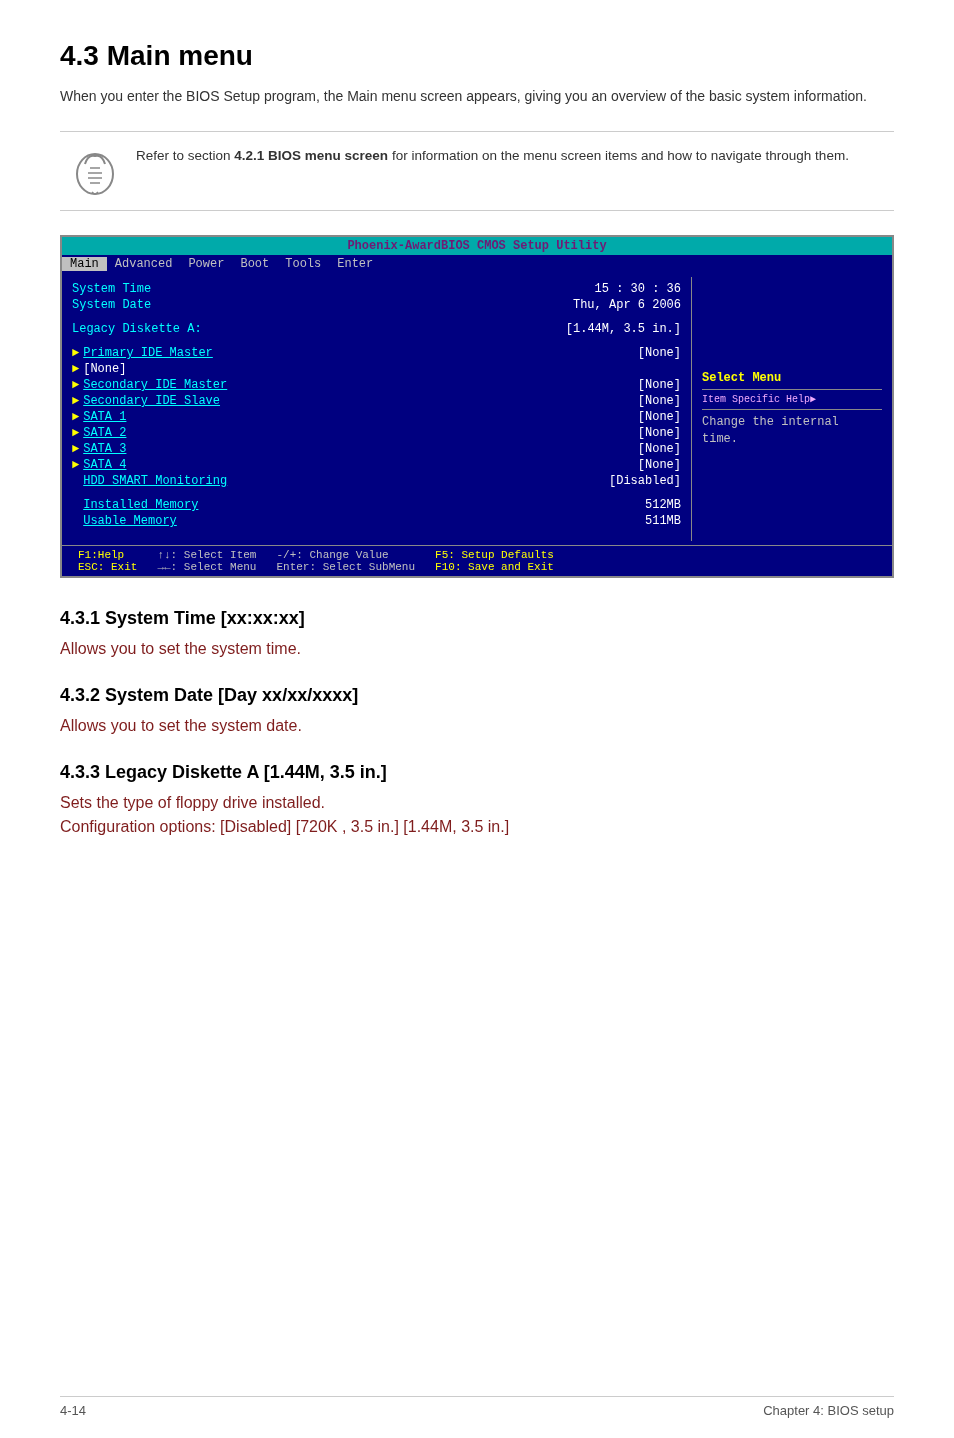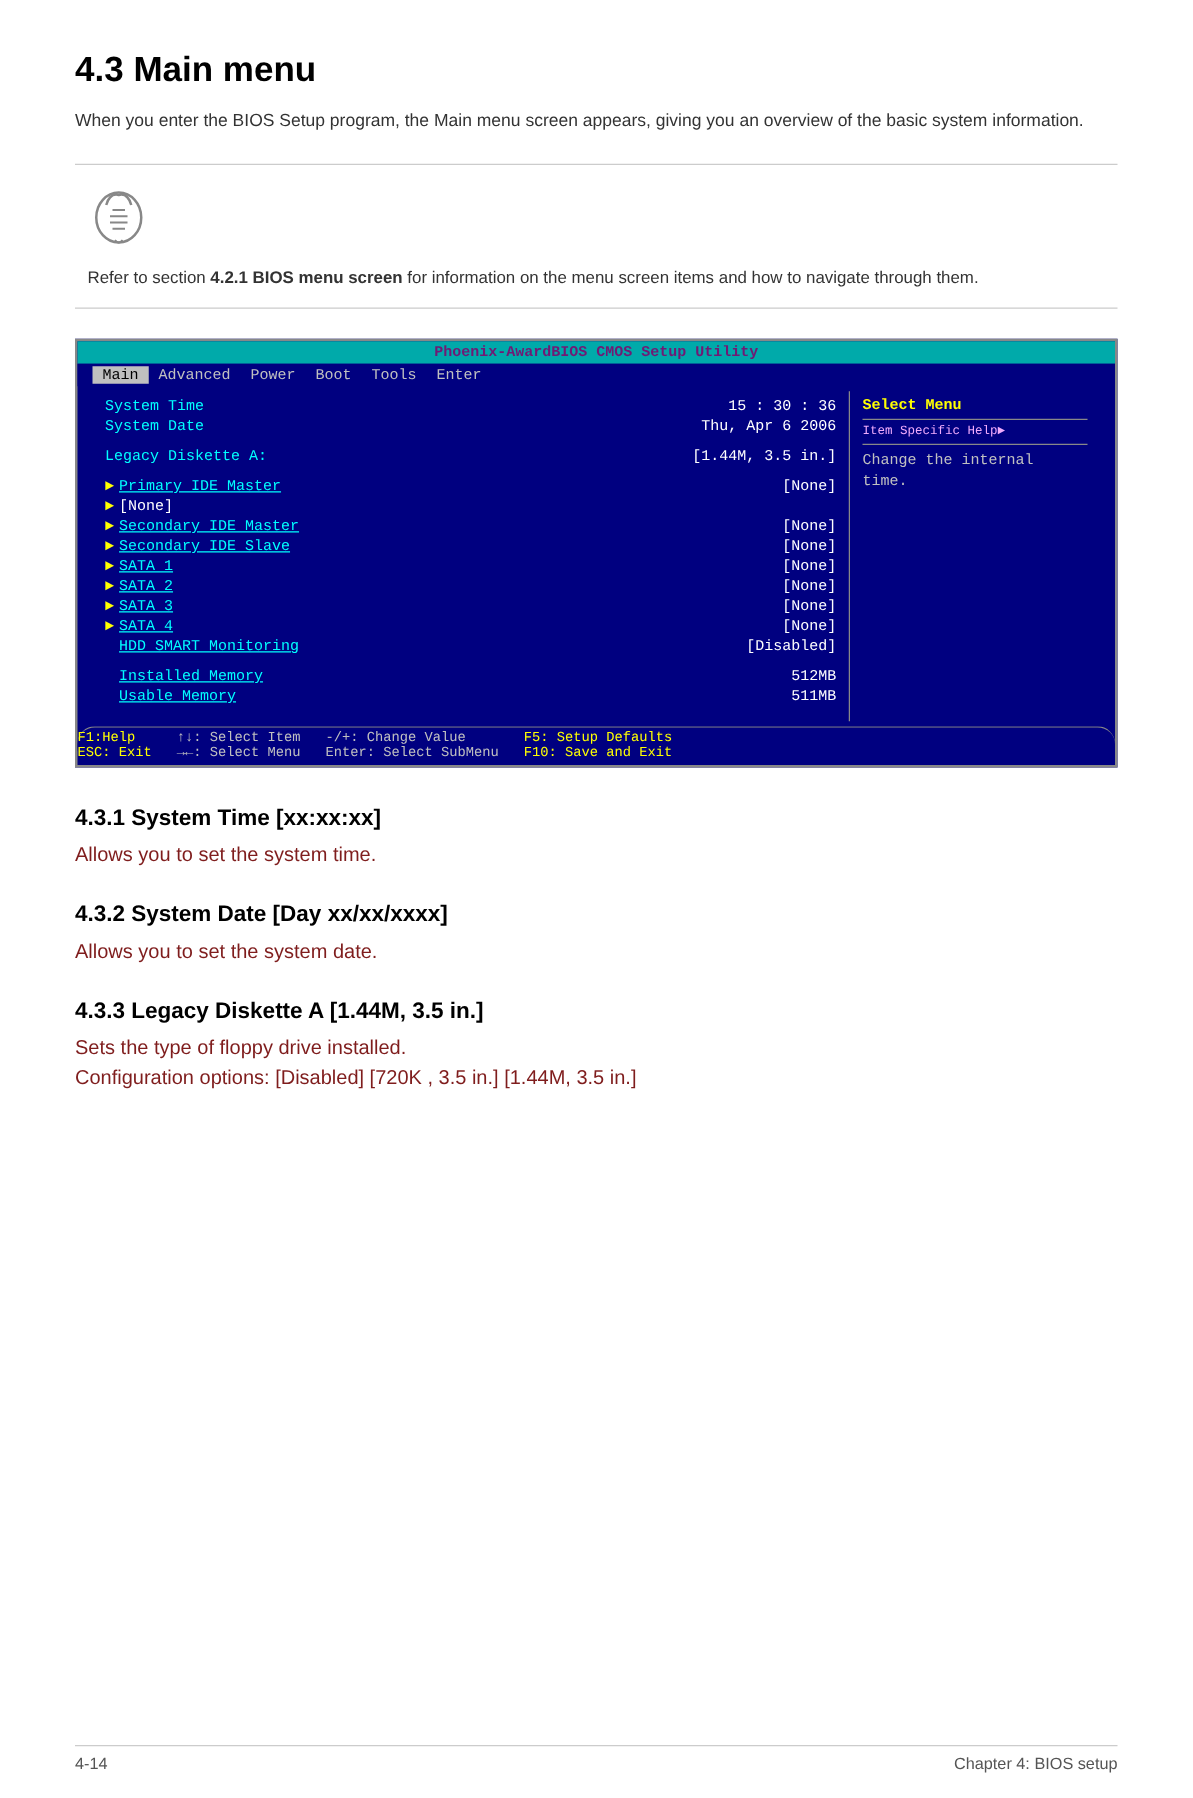--- a/index.html
+++ b/index.html
@@ -28,21 +28,20 @@
     }
 
     .note-box {
       display: flex;
       align-items: flex-start;
       border-top: 1px solid #ccc;
       border-bottom: 1px solid #ccc;
       padding: 14px 10px;
       margin-bottom: 24px;
       gap: 16px;
-      flex-direction: column;
     }
 
     .note-icon {
       width: 50px;
       height: 50px;
       flex-shrink: 0;
     }
 
     .note-text {
       font-size: 13.5px;
@@ -72,37 +71,38 @@
       padding: 2px 0;
       font-weight: bold;
       font-size: 12px;
     }
 
     .bios-menu-bar {
       background: #000080;
       color: #c0c0c0;
       display: flex;
       gap: 0;
-      padding: 2px 12px;
+      padding: 2px 0;
       font-size: 12px;
     }
 
     .bios-menu-item {
       padding: 0 8px;
       color: #c0c0c0;
     }
 
     .bios-menu-item.active {
       background: #c0c0c0;
       color: #000;
     }
 
     .bios-body {
       display: flex;
-      padding: 4px 12px;
+      padding: 4px 0;
+      align-items: center;
     }
 
     .bios-left {
       flex: 1;
       padding: 4px 10px;
       border-right: 1px solid #888;
     }
 
     .bios-right {
       width: 200px;
@@ -172,24 +172,23 @@
     .bios-help-text {
       color: #c0c0c0;
       font-size: 12px;
       line-height: 1.4;
     }
 
     .bios-footer {
       background: #000080;
       border-top: 1px solid #888;
       display: flex;
-      padding: 3px 0;
+      padding: 3px 16px;
       gap: 20px;
       font-size: 11px;
-      border-radius: 14px;
     }
 
     .bios-footer-item {
       color: #c0c0c0;
     }
 
     .bios-footer-item span.key {
       color: #ffff00;
     }
 

